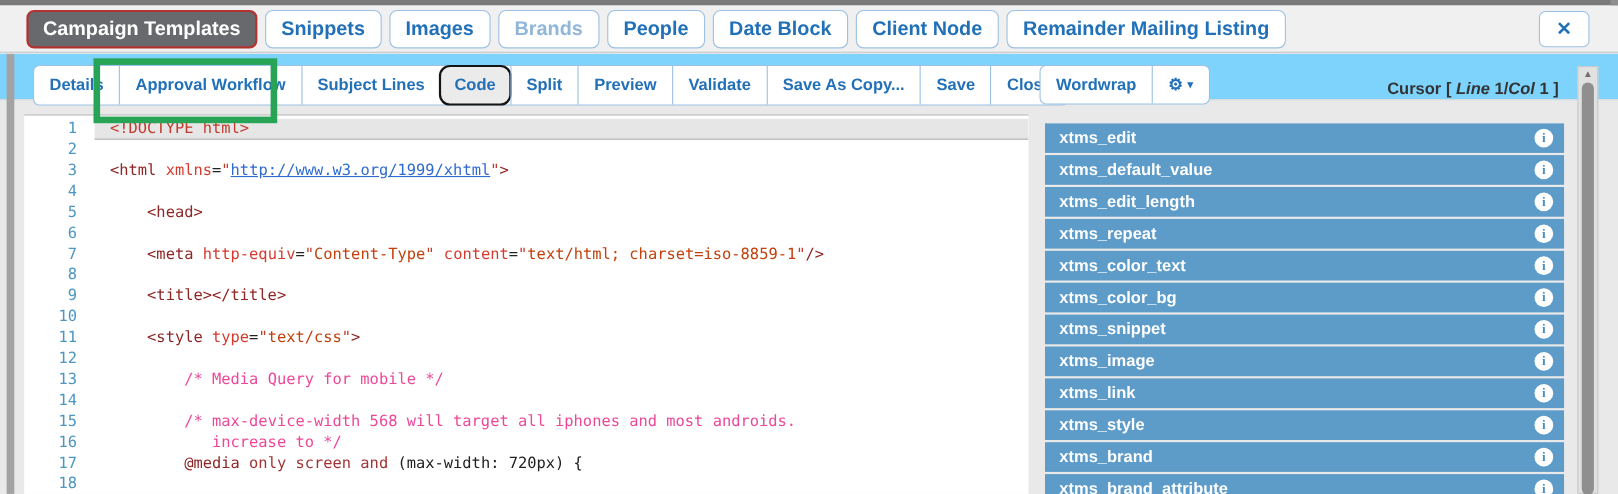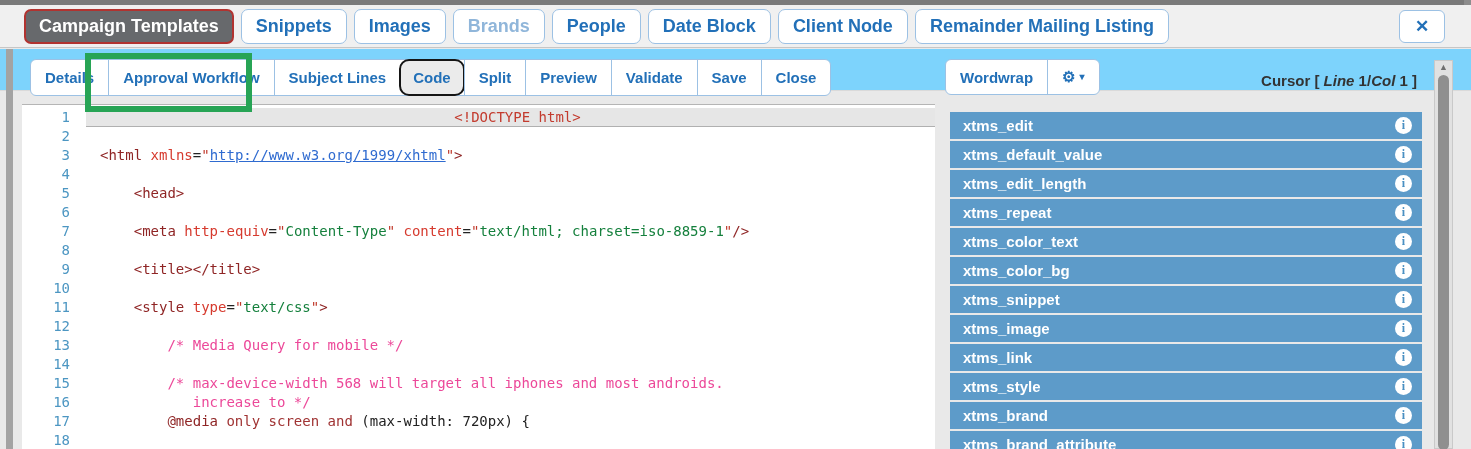--- a/index.html
+++ b/index.html
@@ -46,26 +46,26 @@
 
   
   .left-bar { position:absolute; left:6px; top:49px; width:7px; height:400px; background:#a3a3a3; }
   .editor { position:absolute; left:22px; top:104px; width:913px; height:345px;
             background:#fff; border-top:1px solid #b5b5b5; overflow:hidden;
             font-family:"DejaVu Sans Mono", monospace; font-size:14px; cursor:text; }
   .code-line { display:flex; height:19px; line-height:19px; }
   .code-line:first-child { margin-top:3px; }
   .ln { width:64px; flex:none; text-align:right; padding-right:16px; color:#4c96c2; }
   .lc { flex:1; white-space:pre; padding-left:14px; }
-  .code-line.active .lc { background:#e6e6e6; border-bottom:1px solid #b0b0b0;text-align:center; }
+  .code-line.active .lc { background:#e6e6e6; border-bottom:1px solid #b0b0b0; }
   .tk-meta { color:#c33b2e; }
   .tk-tag  { color:#8f2525; }
   .tk-attr { color:#d63a2e; }
   .tk-q    { color:#c0392b; }
-  .tk-str  { color:#15803d;margin-top:34px; }
+  .tk-str  { color:#c2410c;margin-top:34px; }
   .tk-link { color:#2f6bd0; text-decoration:underline; }
   .tk-cmt  { color:#ec4899; }
   .tk-at   { color:#8f2525; }
   .tk-kw   { color:#a03333; }
   .tk-pln  { color:#222; }
 
   
   .token-sidebar { position:absolute; left:950px; top:112px; width:472px; height:337px; overflow:hidden;text-align:center; }
   .token-row { height:27px; margin-bottom:2px; background:#5d9bc9; display:flex; align-items:center;
                padding:0 10px 0 13px; cursor:pointer; }
@@ -104,20 +104,21 @@
 
 <div class="toolbar">
   <div class="btn-group main-group">
       <button class="tb-btn">Details</button>
       <button class="tb-btn">Approval Workflow</button>
       <button class="tb-btn">Subject Lines</button>
       <button class="tb-btn active">Code</button>
       <button class="tb-btn">Split</button>
       <button class="tb-btn">Preview</button>
       <button class="tb-btn">Validate</button>
+      <button class="tb-btn">Save As Copy...</button>
       <button class="tb-btn">Save</button>
       <button class="tb-btn">Close</button>
     </div>
 
   <div class="btn-group wordwrap-group">
     <button class="tb-btn">Wordwrap</button>
     <button class="tb-btn gear-btn"><span>⚙</span><span class="caret">▾</span></button>
   </div>
 
   <div class="cursor-status"><span>Cursor [ </span><span class="ital">Line</span><span> 1</span><span>/</span><span class="ital">Col</span><span> 1</span><span> ]</span></div>

